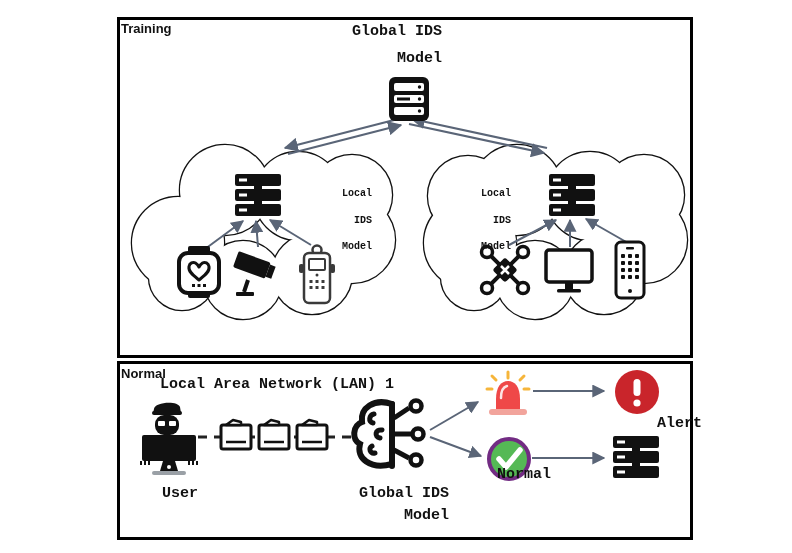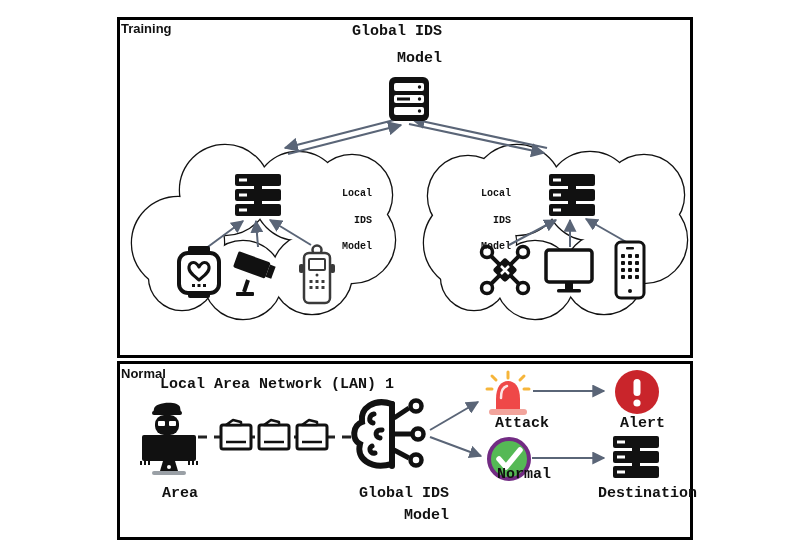--- a/index.html
+++ b/index.html
@@ -18,21 +18,21 @@
   #lan1-model-text{left:304px;top:181px;width:68px;}
   #lan2-model-text{left:443px;top:181px;width:68px;}
   .caption{font-size:15px;top:328px;width:266px;}
   #lan1-caption{left:128px;margin-top:48px;}
   #lan2-caption{left:392px;}
   .node-label{font-size:15px;line-height:22px;}
   #user-label{left:138px;top:483px;width:60px;}
   #traffic-label{left:207px;top:483px;width:140px;}
   #gmodel-label{left:331px;top:483px;width:118px;}
   #attack-label{left:467px;top:413px;width:82px;}
-  #alert-label{left:583px;top:413px;width:82px;}
+  #alert-label{left:620px;top:413px;width:82px;}
   #normal-label{left:469px;top:464px;width:82px;}
   #dest-label{left:573px;top:483px;width:124px;}
   svg{position:absolute;left:0;top:0;}
   .cloud-stroke circle{fill:#fff;stroke:#111;stroke-width:2.5px;}
   .cloud-fill circle{fill:#fff;stroke:none;}
   .slate{stroke:var(--arrow);stroke-width:2.2px;fill:none;}
   .thin-slate{stroke:var(--arrow);stroke-width:2px;fill:none;}
   .mfill{fill:var(--arrow);}
   .ink-f{fill:var(--ink);}
   .white-f{fill:#fff;}
@@ -323,28 +323,26 @@
   <div id="lan2-model-text" class="lbl center model-lines">
     <div>Local</div>
     <div>IDS</div>
     <div>Model</div>
   </div>
 
   <div id="lan1-caption" class="lbl center caption">Local Area Network (LAN) 1</div>
 
   <div id="testing-label" class="lbl panel-label">Normal</div>
 
-  <div id="user-label" class="lbl center node-label">Area</div>
+  <div id="user-label" class="lbl center node-label">User</div>
 
   <div id="traffic-label" class="lbl center node-label">
   </div>
 
   <div id="gmodel-label" class="lbl center node-label">
     <div>Global IDS</div>
     <div>Model</div>
   </div>
 
-  <div id="attack-label" class="lbl center node-label">Attack</div>
   <div id="alert-label" class="lbl center node-label">Alert</div>
   <div id="normal-label" class="lbl center node-label">Normal</div>
-  <div id="dest-label" class="lbl center node-label">Destination</div>
 
 </div>
 
 </body></html>

